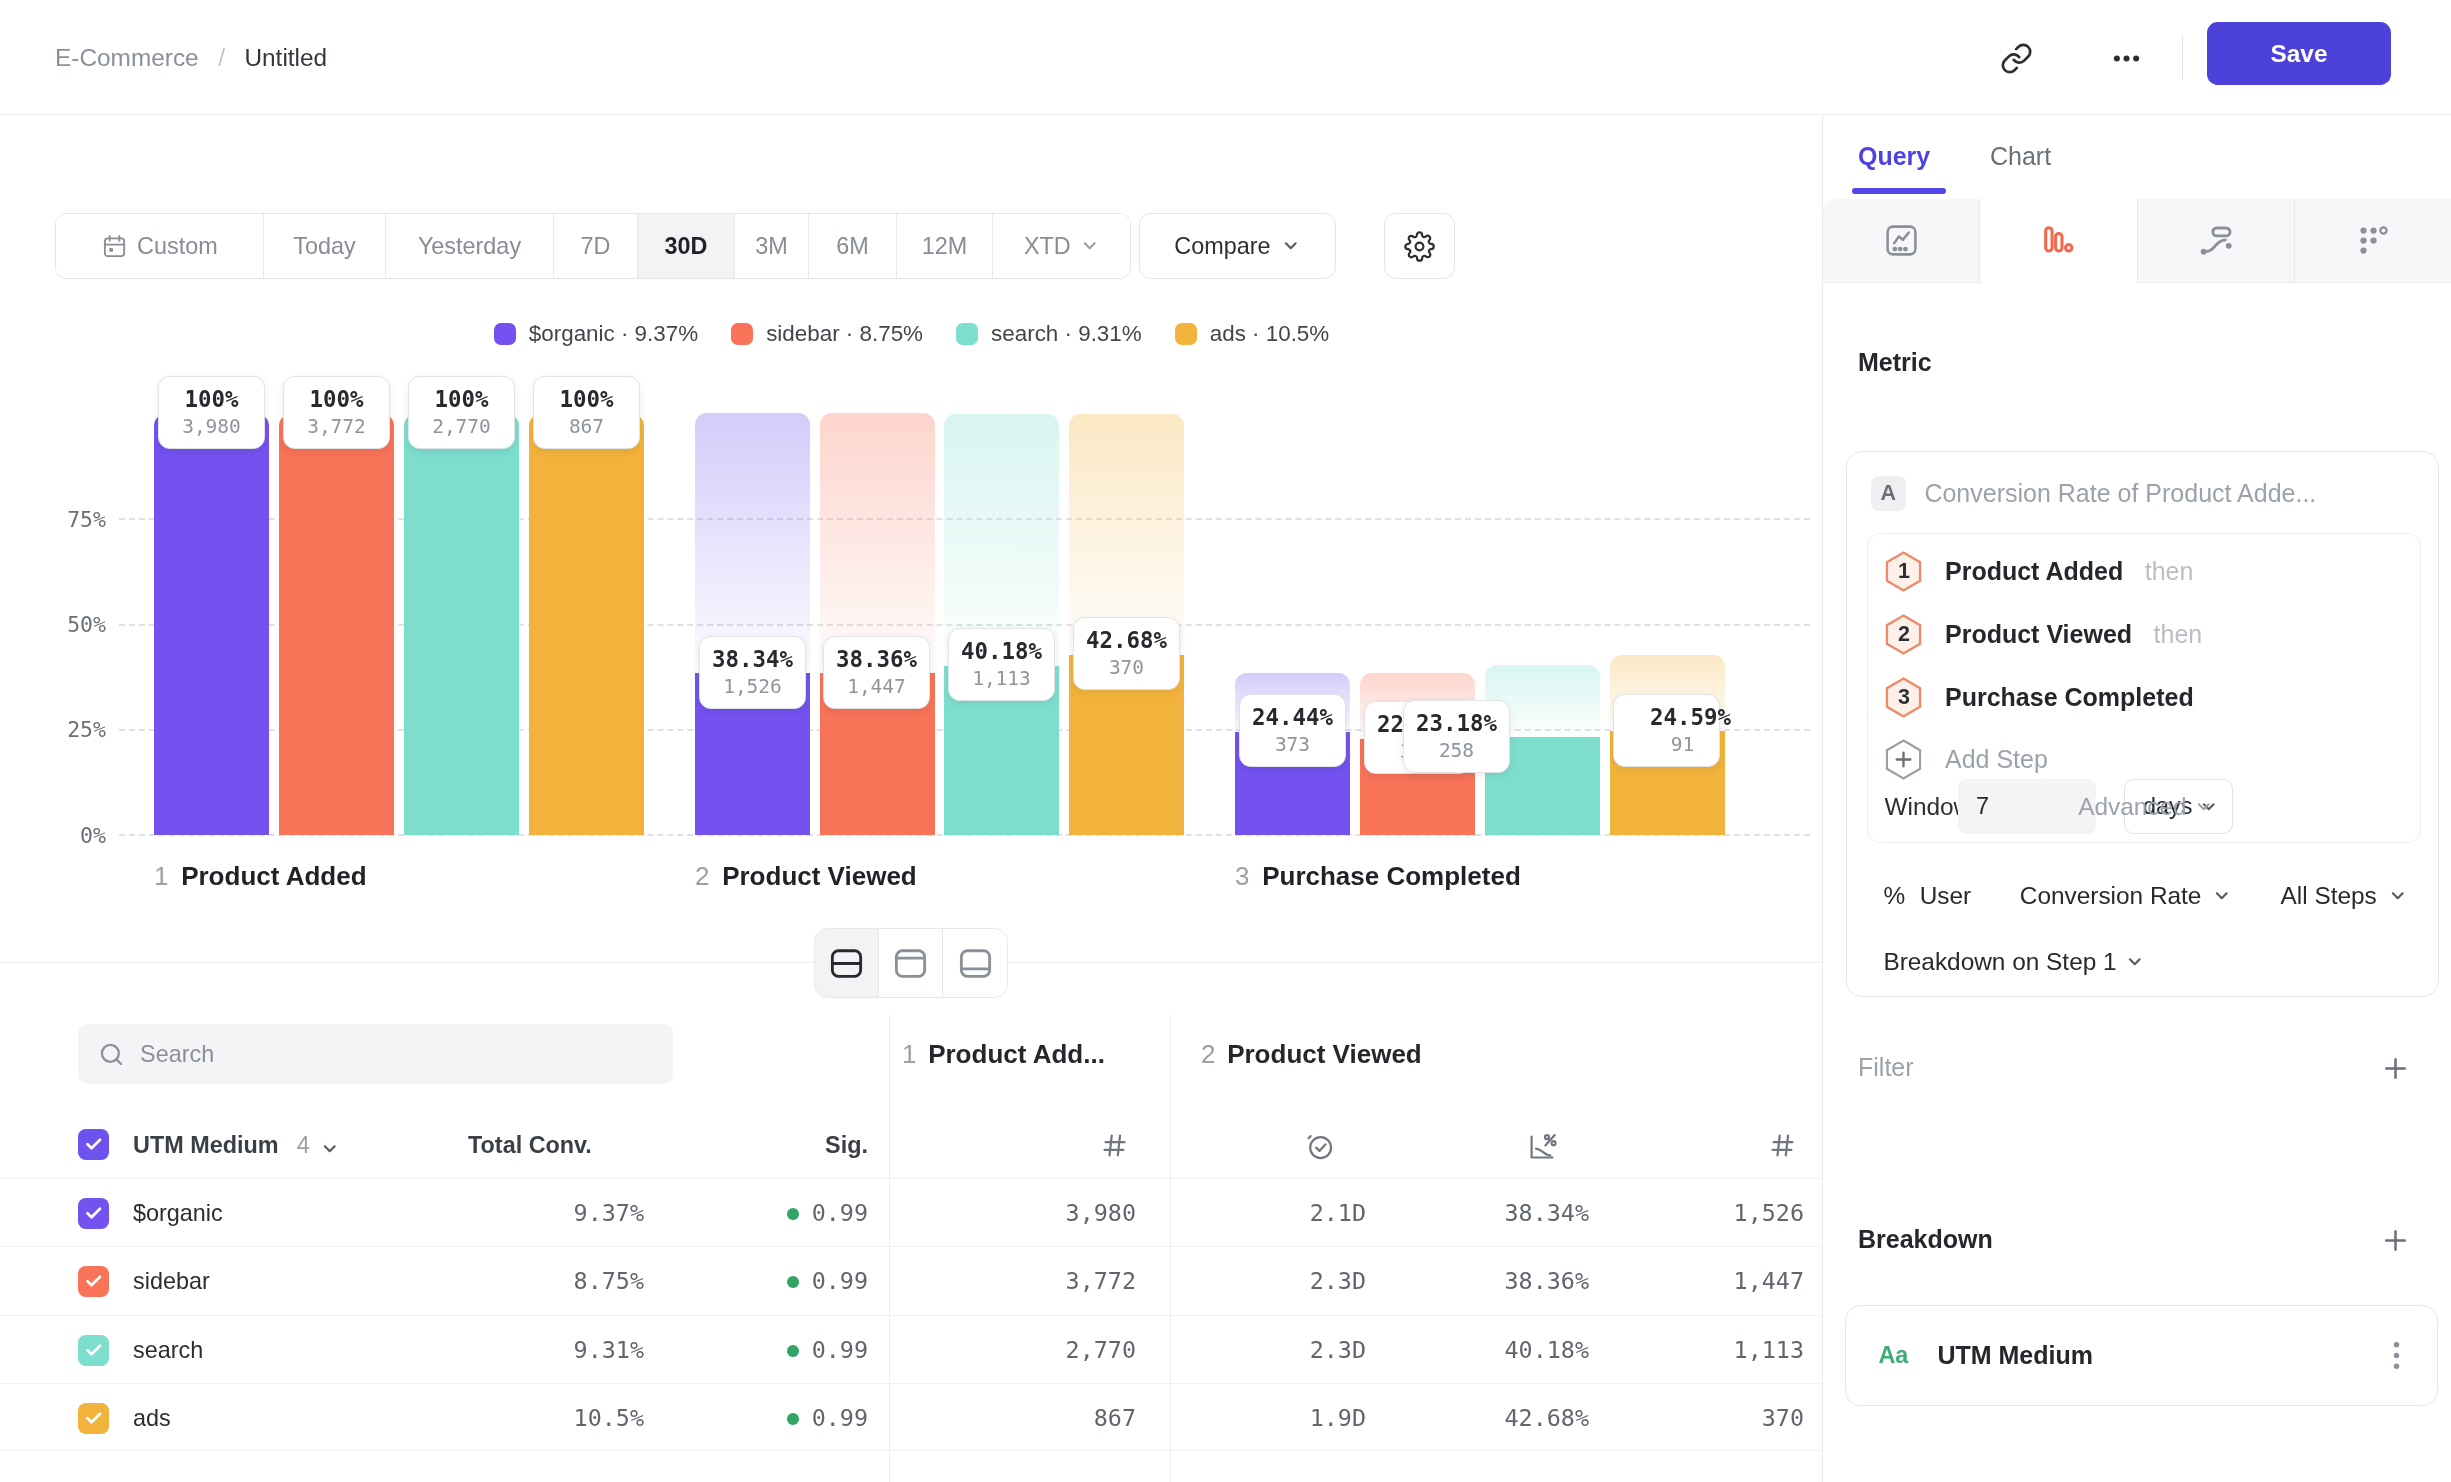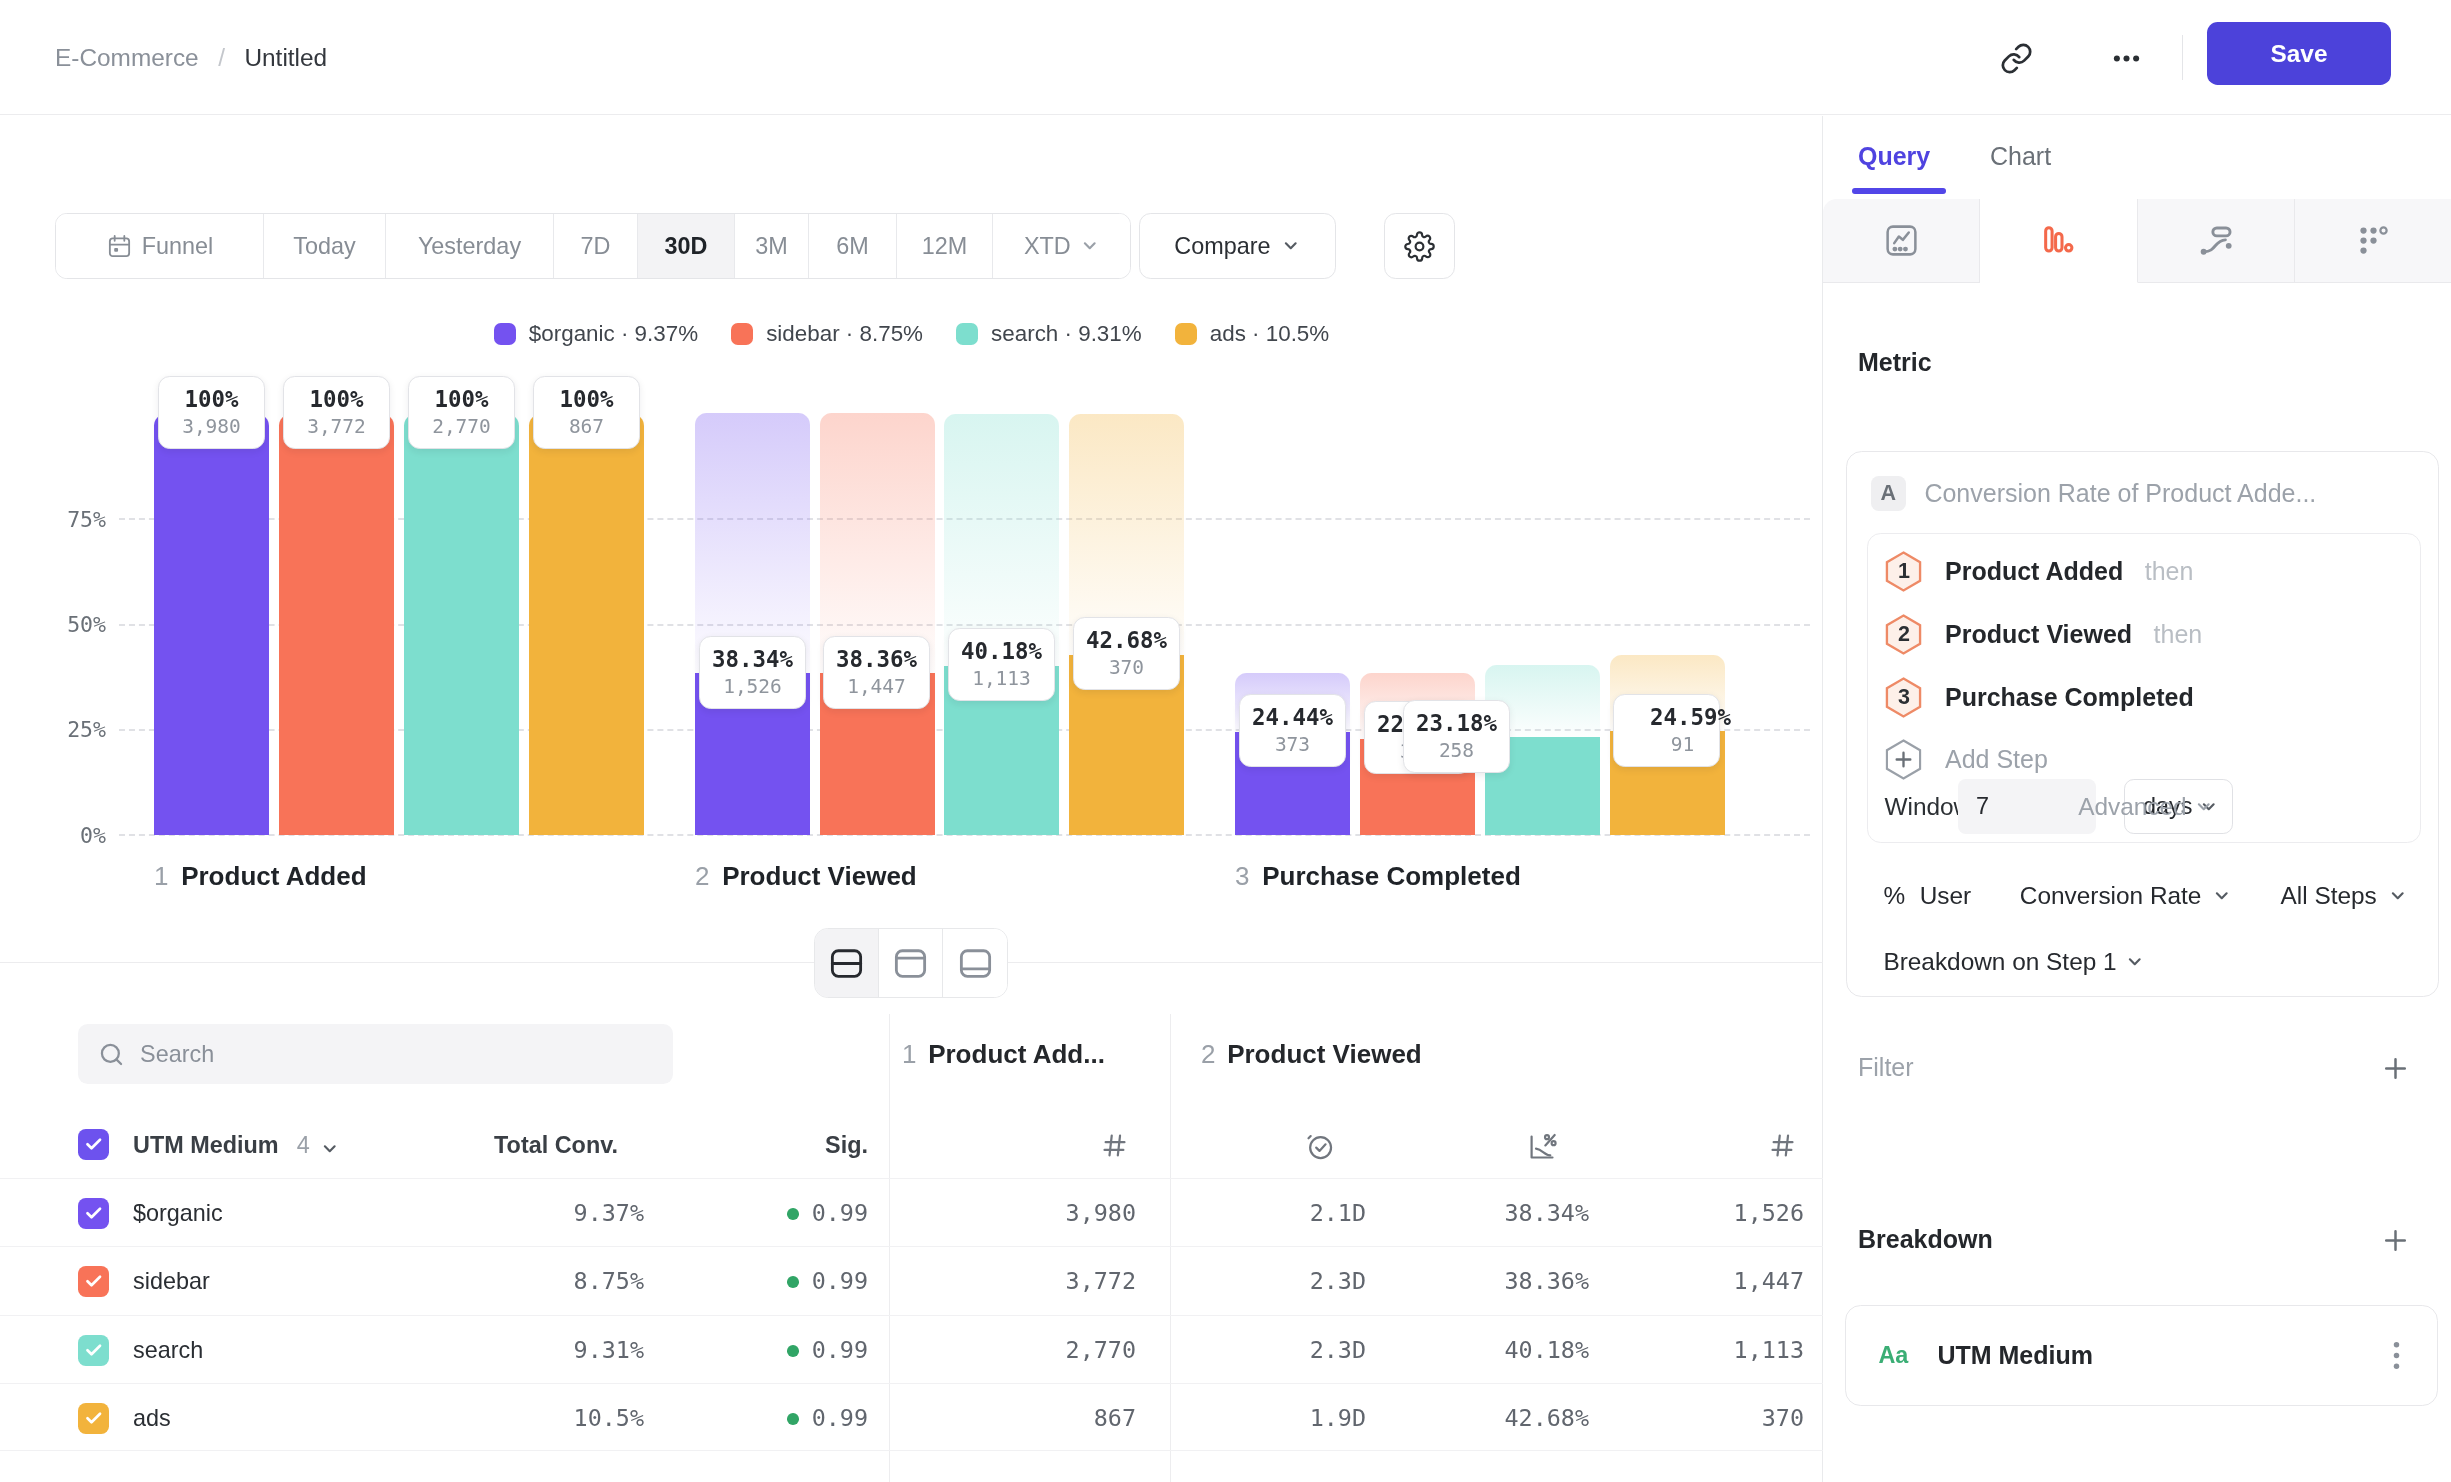--- a/index.html
+++ b/index.html
@@ -145,21 +145,21 @@
 
   <div class="segbar">
       <div class="seg" style="width: 208px;">
         <span>
           <svg width="27" height="27" viewBox="0 0 28 28" fill="none" stroke="currentColor" stroke-width="1.9" stroke-linecap="round" stroke-linejoin="round">
             <rect x="4" y="5.5" width="20" height="18.5" rx="3"></rect>
             <path d="M9 3v5M19 3v5M4 12h20"></path>
             <rect x="8.5" y="15.5" width="4" height="4" rx="1" fill="currentColor" stroke="none"></rect>
           </svg>
         </span>
-        <span>Funnel</span>
+        <span>Custom</span>
       </div>
       <div class="seg" style="width: 122px;">
         <span>Today</span>
       </div>
       <div class="seg" style="width: 168px;">
         <span>Yesterday</span>
       </div>
       <div class="seg" style="width: 84px;">
         <span>7D</span>
       </div>
@@ -367,21 +367,21 @@
           <path d="m5 12.5 4.5 4.5L19 7.5"></path>
         </svg>
       </span>
     <span class="cell" style="left:133px">
       <span>UTM Medium</span>
       <span style="color:#9AA0A8;font-weight:400;margin-left:11.7px">4</span>
     </span>
     <span class="cell" style="left:320px;top:2px;color:#555B62"><svg width="19.5" height="19.5" viewBox="0 0 20 20" fill="none" stroke="currentColor" stroke-width="2.2" stroke-linecap="round" stroke-linejoin="round" style="display:inline;vertical-align:middle">
           <path d="m5 7.5 5 5 5-5"></path>
         </svg></span>
-    <span class="cell" style="left:468px;width:176px;text-align:center">Total Conv.</span>
+    <span class="cell" style="left:468px;width:176px;text-align:left">Total Conv.</span>
     <span class="cell" style="left:780px;width:88px;text-align:right">Sig.</span>
     <span class="col-icon" style="left:1099px">
         <svg width="31" height="31" viewBox="0 0 28 28" fill="none" stroke="currentColor" stroke-width="2" stroke-linecap="round">
           <path d="M11.5 5 9.5 23M19 5l-2 18M6 11h17M5 18h17"></path>
         </svg>
       </span>
     <span class="col-icon" style="left:1303px">
         <svg width="33" height="33" viewBox="0 0 30 30" fill="none" stroke="currentColor" stroke-width="2" stroke-linecap="round" stroke-linejoin="round">
           <circle cx="16" cy="16" r="9.5"></circle>
           <path d="m12 16 3 3 5.5-6"></path>

